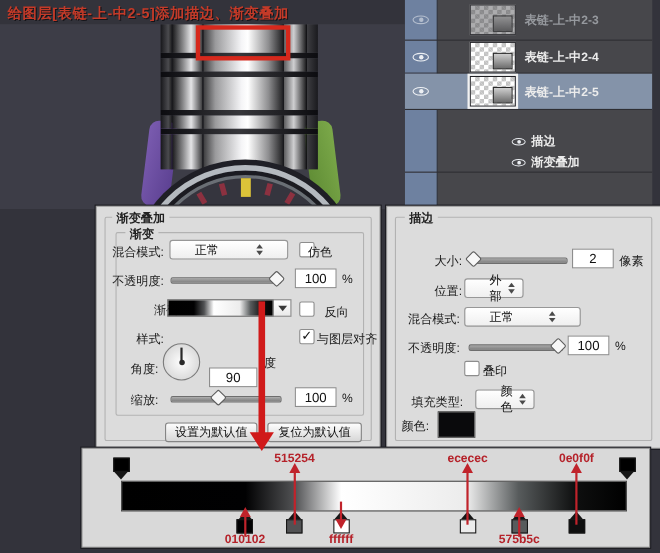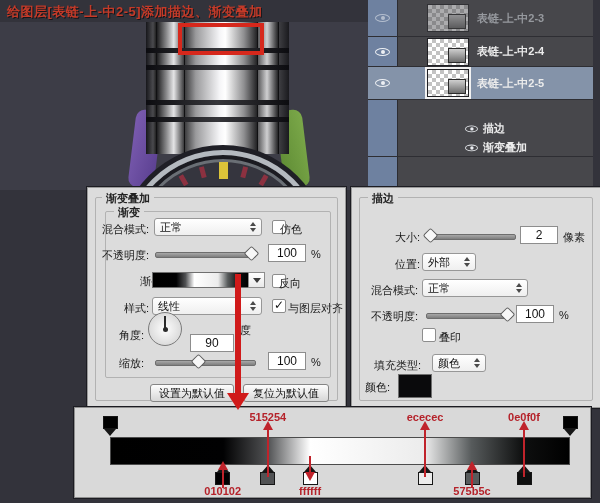--- a/index.html
+++ b/index.html
@@ -43,21 +43,21 @@
   .fxrow{padding-left:0;}
   .fxrow .eye{transform:scale(.85);}
   .fxname{font-size:11px;font-weight:bold;color:#ececec;margin-left:4px;}
   
   .dlg{background:#dcdcdc;box-shadow:0 0 0 1px #9a9a9a,0 0 0 2px #1c1c22;z-index:10;font-size:11px;color:#111;}
   .grad-dlg{left:88px;top:188px;width:257px;height:219px;}
   .stroke-dlg{left:352px;top:188px;width:248px;height:219px;}
   .group{position:absolute;border:1px solid #b2b2b2;border-radius:2px;}
   .glabel{position:absolute;top:-7px;background:#dcdcdc;padding:0 4px;font-size:11px;font-weight:bold;color:#222;white-space:nowrap;}
   .lab{position:absolute;font-size:11px;color:#1a1a1a;white-space:nowrap;text-align:right;}
-  .sel{position:absolute;height:18px;background:linear-gradient(#ffffff,#efefef);border:1px solid #979797;border-radius:3px;display:flex;align-items:center;padding:0 5px;box-sizing:border-box;font-size:11px;color:#111;}
+  .sel{position:absolute;height:18px;background:linear-gradient(#ffffff,#efefef);border:1px solid #979797;border-radius:3px;display:flex;align-items:center;padding:0 22px;box-sizing:border-box;font-size:11px;color:#111;}
   .spin{display:flex;flex-direction:column;gap:2px;margin-left:auto;padding-left:6px;}
   .spin i{width:0;height:0;border-left:3.5px solid transparent;border-right:3.5px solid transparent;}
   .spin .up{border-bottom:4px solid #4a4a4a;}
   .spin .dn{border-top:4px solid #4a4a4a;}
   .vbox{position:absolute;width:38px;height:18px;background:#fff;border:1px solid #8d8d8d;box-sizing:border-box;font-size:12px;text-align:center;line-height:16px;color:#111;}
   .track{position:absolute;height:4px;background:linear-gradient(#a8a8a8,#7e7e7e);border:1px solid #6e6e6e;border-radius:2px;}
   .sthumb{position:absolute;width:9px;height:9px;background:#f7f7f7;border:1px solid #5d5d5d;transform:rotate(45deg);border-radius:2px;}
   .cb{position:absolute;width:12px;height:12px;background:#fff;border:1px solid #8d8d8d;border-radius:2px;font-size:12px;line-height:11px;text-align:center;color:#111;font-weight:bold;}
   .btn{position:absolute;height:18px;background:linear-gradient(#fdfdfd,#d7d7d7);border:1px solid #858585;border-radius:3px;font-size:11px;text-align:center;line-height:16px;color:#111;box-sizing:border-box;}
   .gpreview{position:absolute;height:16px;border:1px solid #6f6f6f;box-sizing:border-box;}
@@ -215,30 +215,23 @@
   <div class="sthumb" style="left:158px;top:60px"></div>
   <div class="vbox" style="left:180px;top:56px">100</div>
   <span class="lab" style="left:223px;top:60px;text-align:left">%</span>
 
   <span class="lab" style="left:20px;top:86px;width:57px">渐变:</span>
   <div class="gpreview" style="left: 64px; top: 84px; width: 97px; background: linear-gradient(90deg, rgb(0, 0, 0) 0%, rgb(1, 1, 2) 24.5%, rgb(81, 82, 84) 34.3%, rgb(255, 255, 255) 43.5%, rgb(236, 236, 236) 68.5%, rgb(87, 91, 92) 78.7%, rgb(14, 15, 15) 90%, rgb(0, 0, 0) 100%);"></div>
   <div class="gdrop" style="left:160px;top:84px">
       <i></i>
     </div>
   <span class="cb" style="left:184px;top:86px"></span>
-  <span class="lab" style="left:191px;top:88px;text-align:right">反向</span>
+  <span class="lab" style="left:207px;top:88px;text-align:right">反向</span>
 
   <span class="lab" style="left:4px;top:113px;width:57px">样式:</span>
-  <div class="sel" style="left:64px;top:109px;width:110px">
-    <span>线性</span>
-    <span class="spin">
-        <i class="up"></i>
-        <i class="dn"></i>
-      </span>
-  </div>
   <span class="cb" style="left:184px;top:111px">✓</span>
   <span class="lab" style="left:200px;top:113px;text-align:left">与图层对齐</span>
 
   <span class="lab" style="left:4px;top:140px;width:52px">角度:</span>
   <div class="dial" style="left:60px;top:124px">
       <div class="needle"></div>
       <div class="dot"></div>
     </div>
   <div class="vbox" style="left:102px;top:146px;width:44px">90</div>
   <span class="lab" style="left:152px;top:135px;text-align:left">度</span>

